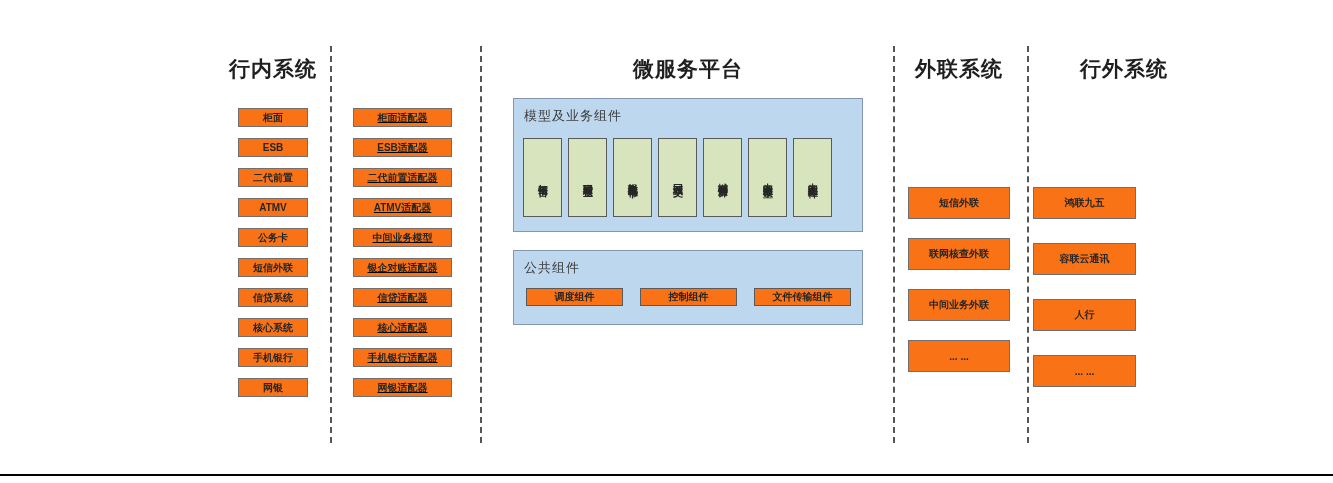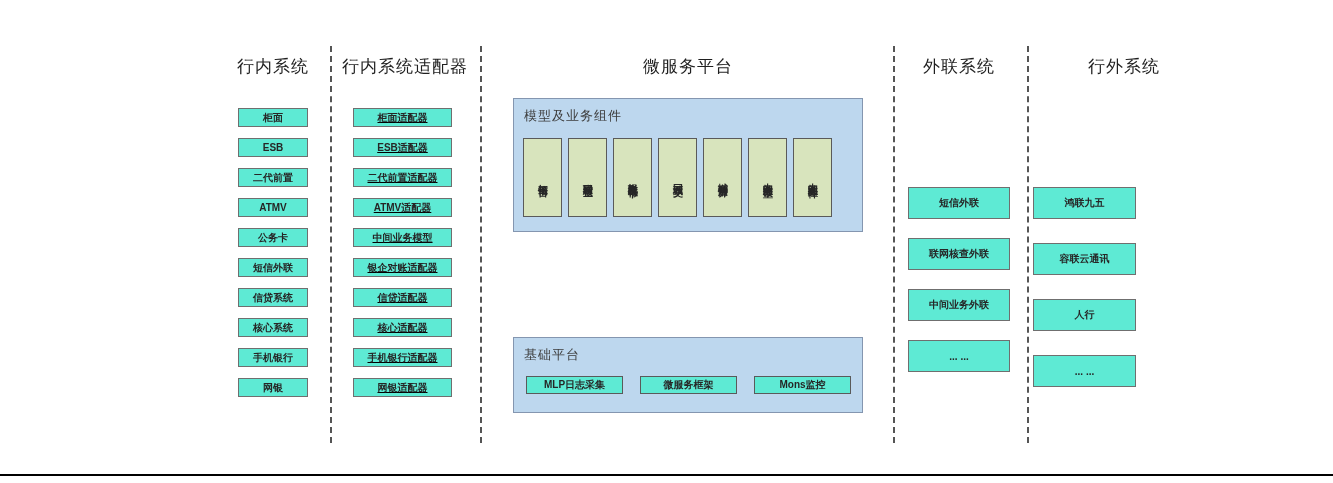--- a/index.html
+++ b/index.html
@@ -12,22 +12,22 @@
     position: relative;
     width: 1333px;
     height: 483px;
     background: #ffffff;
     overflow: hidden;
   }
   .col-header {
     position: absolute;
     top: 55px;
     transform: translateX(-50%);
-    font-size: 17px;
-    font-weight: normal;
+    font-size: 21px;
+    font-weight: bold;
     color: #1f1f1f;
     letter-spacing: 1px;
     white-space: nowrap;
   }
   .vsep {
     position: absolute;
     top: 46px;
     height: 397px;
     width: 0;
     border-left: 2px dashed #555555;
@@ -36,21 +36,21 @@
     position: absolute;
     display: flex;
     flex-direction: column;
   }
   .col-internal { left: 238px; top: 108px; width: 70px;  gap: 11px; }
   .col-adapters { left: 353px; top: 108px; width: 99px;  gap: 11px; text-decoration: underline; }
   .col-external { left: 908px; top: 187px; width: 102px; gap: 19px; }
   .col-outside  { left: 1033px; top: 187px; width: 103px; gap: 24px; }
   .sys-box {
     height: 19px;
-    background: #5eead4;
+    background: #f97316;
     border: 1px solid #6f6f6f;
     box-sizing: border-box;
     display: flex;
     align-items: center;
     justify-content: center;
     font-size: 10px;
     font-weight: bold;
     color: #262626;
     white-space: nowrap;
   }
@@ -120,21 +120,20 @@
     height: 2px;
     background: #000000;
   }
 </style>
 </head>
 <body>
 
 <div class="canvas">
 
   <div class="col-header" style="left:273px">行内系统</div>
-  <div class="col-header" style="left:405px">行内系统适配器</div>
   <div class="col-header" style="left:688px">微服务平台</div>
   <div class="col-header" style="left:959px">外联系统</div>
   <div class="col-header" style="left:1124px">行外系统</div>
 
   <div class="vsep" style="left:330px"></div>
   <div class="vsep" style="left:480px"></div>
   <div class="vsep" style="left:893px"></div>
   <div class="vsep" style="left:1027px"></div>
 
   <div class="box-col col-internal">
@@ -223,36 +222,36 @@
         </div>
         <div class="vbox">
           <span class="vtext">中间业务模型</span>
         </div>
         <div class="vbox">
           <span class="vtext">中间业务组件</span>
         </div>
       </div>
   </div>
 
-
-  <div class="panel panel-base">
-    <div class="panel-title">基础平台</div>
-    <div class="hbox-row row-base">
+  <div class="panel panel-common">
+    <div class="panel-title">公共组件</div>
+    <div class="hbox-row row-common">
         <div class="sys-box">
-          <span>MLP日志采集</span>
+          <span>调度组件</span>
         </div>
         <div class="sys-box">
-          <span>微服务框架</span>
+          <span>控制组件</span>
         </div>
         <div class="sys-box">
-          <span>Mons监控</span>
+          <span>文件传输组件</span>
         </div>
       </div>
   </div>
 
+
   <div class="box-col col-external">
       <div class="sys-box short">
         <span>短信外联</span>
       </div>
       <div class="sys-box short">
         <span>联网核查外联</span>
       </div>
       <div class="sys-box short">
         <span>中间业务外联</span>
       </div>

